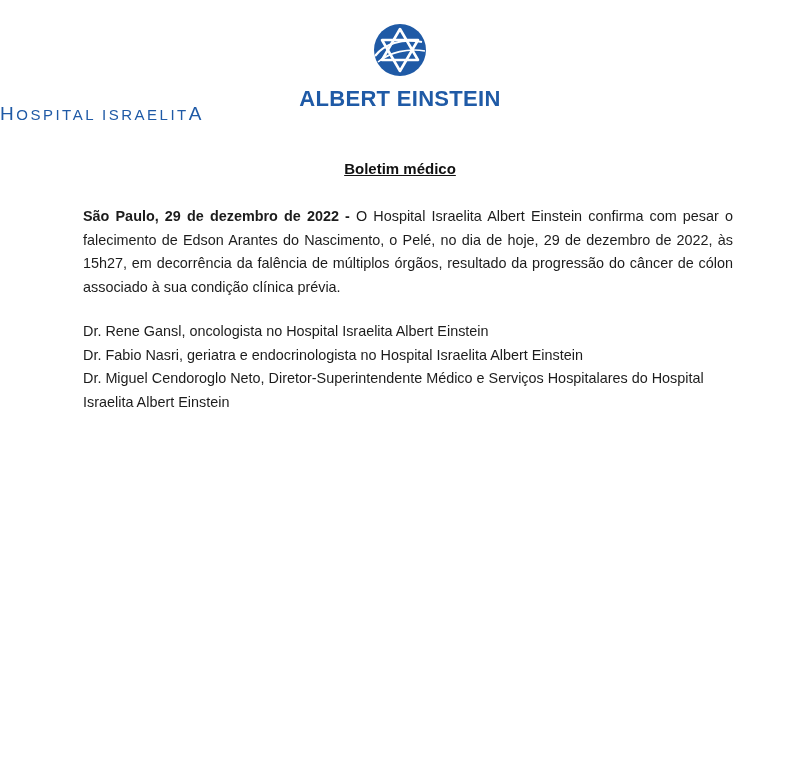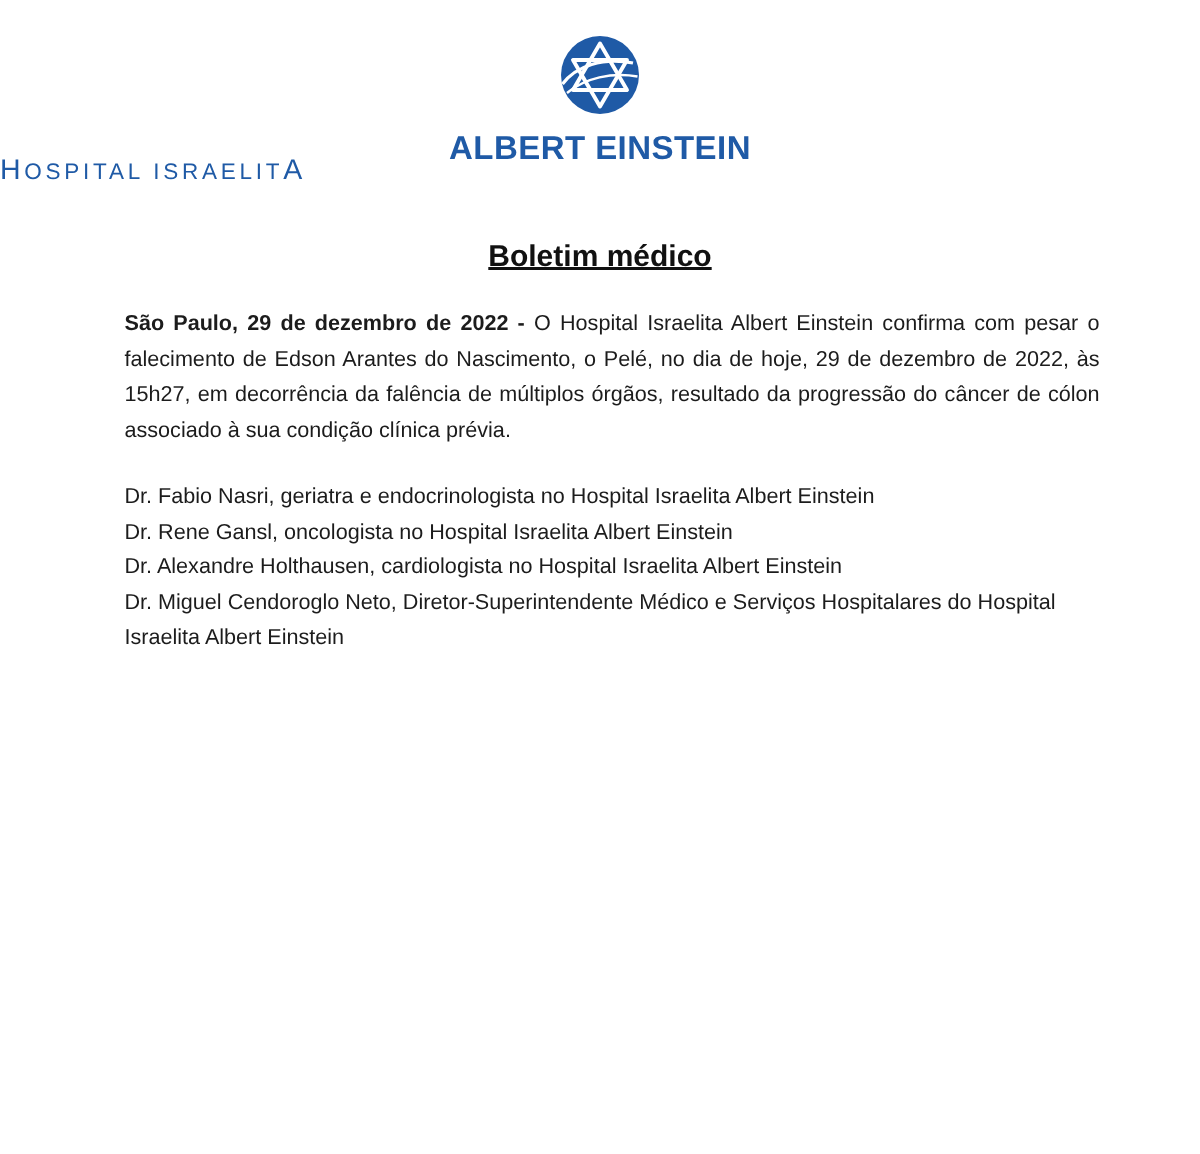--- a/index.html
+++ b/index.html
@@ -6,21 +6,21 @@
   body { width:800px; height:769px; position:relative; overflow:hidden;
          font-family:"Liberation Sans", sans-serif; color:#1c1c1c; }
   .logo { position:absolute; left:0; top:22px; width:800px; text-align:center; }
   .logo svg { display:block; margin:0 auto; }
   .brand1 { position:absolute; left:0; width:800px; top:86px; text-align:center;
             color:#1f5aa6; font-weight:bold; font-size:22px; letter-spacing:0.3px; }
   .brand2 { position:absolute; left:0; width:800px; top:103px; 
             color:#1f5aa6; font-size:15px; letter-spacing:2.5px; }
   .brand2 .big { font-size:19px; }
   .title { position:absolute; left:0; width:800px; top:160px; text-align:center;
-           font-weight:bold; font-size:20px; text-decoration:underline; color:#111; }
+           font-weight:bold; font-size:15px; text-decoration:underline; color:#111; }
   .content { position:absolute; left:83px; top:205px; width:650px; font-size:14.4px; }
   .para { margin:0; line-height:24px; text-align:justify; }
   .para1 { line-height:23.5px; }
   .para2 { margin-top:21px; }
   .sigs { margin-top:21px; }
   .sig { line-height:23.5px; }
   b { font-weight:bold;margin-top:36px; }
 </style>
 </head>
 <body>
@@ -35,18 +35,17 @@
   </svg>
 </div>
 <div class="brand1">ALBERT EINSTEIN</div>
 <div class="brand2"><span class="big">H</span><span>OSPITAL ISRAELIT</span><span class="big">A</span></div>
 
 <div class="title">Boletim médico</div>
 
 <div class="content">
   <p class="para para1"><b>São Paulo, 29 de dezembro de 2022 -</b><span> O Hospital Israelita Albert Einstein confirma com pesar o falecimento de Edson Arantes do Nascimento, o Pelé, no dia de hoje, 29 de dezembro de 2022, às 15h27, em decorrência da falência de múltiplos órgãos, resultado da progressão do câncer de cólon associado à sua condição clínica prévia.</span></p>
   <div class="sigs">
+    <div class="sig">Dr. Rene Gansl, oncologista no Hospital Israelita Albert Einstein</div>
     <div class="sig">Dr. Fabio Nasri, geriatra e endocrinologista no Hospital Israelita Albert Einstein</div>
-    <div class="sig">Dr. Rene Gansl, oncologista no Hospital Israelita Albert Einstein</div>
-    <div class="sig">Dr. Alexandre Holthausen, cardiologista no Hospital Israelita Albert Einstein</div>
     <div class="sig">Dr. Miguel Cendoroglo Neto, Diretor-Superintendente Médico e Serviços Hospitalares do Hospital Israelita Albert Einstein</div>
   </div>
 </div>
 
 </body></html>

